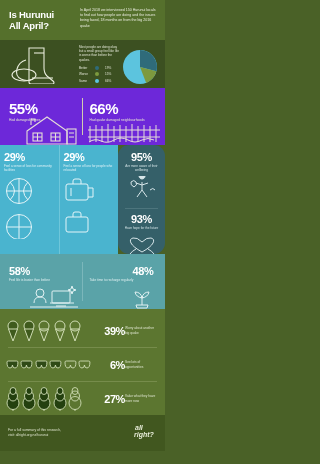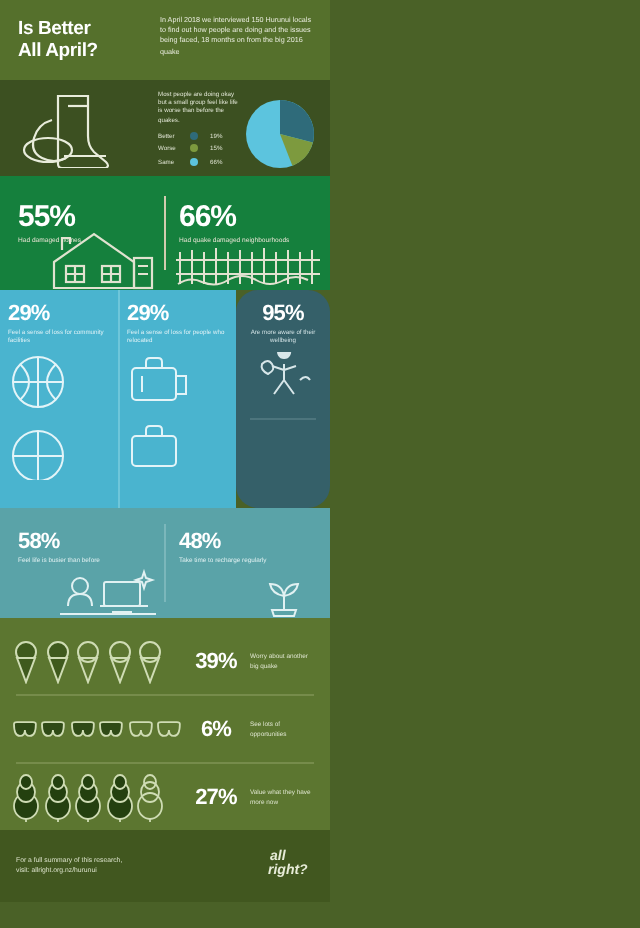--- a/index.html
+++ b/index.html
@@ -28,21 +28,21 @@
   .pie-left { width:40px; }
   .pie-caption { color:#dfe4d2; font-size:3.1px; line-height:4.2px; }
   .legend { margin-top:4px; }
   .legend-row { display:flex; align-items:center; font-size:3.1px; color:#dfe4d2; margin-bottom:2.4px; }
   .legend-label { width:16px; }
   .legend-dot { width:4px; height:4px; border-radius:50%; margin-right:6px; }
   .legend-val { color:#dfe4d2; }
   .pie-wrap { width:42px; display:flex; align-items:center; justify-content:center; }
 
   
-  .band-tan { display:flex; height:57px; background:#15803d; position:relative; }
+  .band-tan { display:flex; height:57px; background:#6d28d9; position:relative; }
   .tan-cell { width:50%; position:relative; overflow:hidden; }
   .tan-divider { position:absolute; left:82px; top:10px; bottom:10px; width:1px; background:#d2ccb0; }
   .tan-num { color:#fff; font-size:15px; font-weight:bold; padding:12px 0 0 9px; letter-spacing:-0.5px; }
   .tan-num.right { padding-left:7px; }
   .tan-label { color:#e6e2d2; font-size:3.3px; line-height:4.3px; padding:1px 0 0 9px; }
   .tan-label.right { padding-left:7px; }
   .tan-art { position:absolute; right:2px; bottom:0; opacity:.95; }
   .tan-art.fence { right:0; left:4px; bottom:2px; }
 
   
@@ -59,46 +59,46 @@
   .dnum { color:#fff; font-size:11px; font-weight:bold; letter-spacing:-0.4px; }
   .dlabel { color:#cfe0e3; font-size:3.1px; line-height:4.2px; margin-top:1px; }
   .dart { margin-top:4px; }
   .drule { height:1px; background:#4d757d; margin:4px 3px; }
 
   
   .band-teal { display:flex; height:55px; background:#5aa3a8; position:relative; }
   .teal-cell { width:50%; position:relative; overflow:hidden; }
   .teal-divider { position:absolute; left:82px; top:8px; bottom:8px; width:1px; background:#7bb7bb; }
   .tnum { color:#fff; font-size:11px; font-weight:bold; padding:11px 0 0 9px; letter-spacing:-0.4px; }
-  .tnum.right { padding-left:7px; }
+  .tnum.right { padding-left:7px;margin-left:43px; }
   .tlabel { color:#dff0f1; font-size:3.2px; line-height:4.2px; padding:1px 0 0 9px; }
   .tlabel.right { padding-left:7px; }
   .teal-art { position:absolute; bottom:0; right:1px; }
 
   
   .band-picto { background:#5c7630; padding-top:5px; }
   .prow { display:flex; align-items:center; height:33px; padding:0 6px; }
   .picto-icons { display:flex; align-items:center; gap:1.5px; width:85px; }
-  .pnum { color:#fff; font-size:11px; font-weight:bold; width:34px; text-align:center; letter-spacing:-0.4px; }
+  .pnum { color:#fff; font-size:11px; font-weight:bold; width:34px; text-align:right; letter-spacing:-0.4px; }
   .plabel { color:#dde4cd; font-size:3.2px; line-height:4.3px; flex:1; }
   .prule { height:1px; background:#768c4b; margin:0 8px; }
 
   
   .footer { height:36px; background:#41571f; display:flex; align-items:center; padding:0 8px; }
   .footer-text { color:#d9e0c8; font-size:3.4px; line-height:4.8px; flex:1; }
   .logo { width:26px; text-align:right; }
 </style>
 </head>
 <body>
 
 <div class="page">
 
   <div class="header">
     <div class="header-title">
-      <div>Is Better</div>
+      <div>Is Hurunui</div>
       <div>All April?</div>
     </div>
     <div class="header-intro">In April 2018 we interviewed 150 Hurunui locals to find out how people are doing and the issues being faced, 18 months on from the big 2016 quake</div>
   </div>
 
   <div class="band-pie">
     <div class="boot-cell">
       <svg width="70" height="40" viewBox="0 0 70 40">
         <g fill="none" stroke="#e8ecdb" stroke-width="1.1">
           <path d="M30 4 h10 v20 q0 5 3 8 l6 5 q2 2 0 3 h-22 q-2 0 -2 -2 v-34 z"></path>
@@ -215,20 +215,30 @@
         <svg class="dart" width="30" height="24" viewBox="0 0 30 24">
           <g fill="none" stroke="#d7e6e9" stroke-width="1">
             <path d="M15 3 a3 3 0 1 1 0.1 0 z" fill="#d7e6e9"></path>
             <path d="M15 6 v8 M15 9 l-6 -2 M15 9 l6 -2 M15 14 l-5 7 M15 14 l5 7"></path>
             <path d="M4 6 q3 -3 5 0 q2 3 -2 5 q-4 -2 -3 -5 z"></path>
             <path d="M23 14 q3 -3 5 0"></path>
           </g>
         </svg>
       </div>
       <div class="drule"></div>
+      <div>
+        <div class="dnum">93%</div>
+        <div class="dlabel">Have hope for the future</div>
+        <svg class="dart" width="30" height="20" viewBox="0 0 30 20">
+          <g fill="none" stroke="#d7e6e9" stroke-width="1">
+            <path d="M15 17 q-9 -5 -11 -9 q-2 -4 2 -5 q4 -1 9 4 q5 -5 9 -4 q4 1 2 5 q-2 4 -11 9 z"></path>
+            <path d="M9 14 q-4 2 -6 5 M21 14 q4 2 6 5"></path>
+          </g>
+        </svg>
+      </div>
     </div>
   </div>
 
   <div class="band-teal">
     <div class="teal-cell">
       <div class="tnum">58%</div>
       <div class="tlabel">Feel life is busier than before</div>
       <svg class="teal-art" width="56" height="26" viewBox="0 0 56 26">
         <g fill="none" stroke="#e1f1f2" stroke-width="1">
           <rect x="26" y="8" width="18" height="12" rx="1"></rect>

